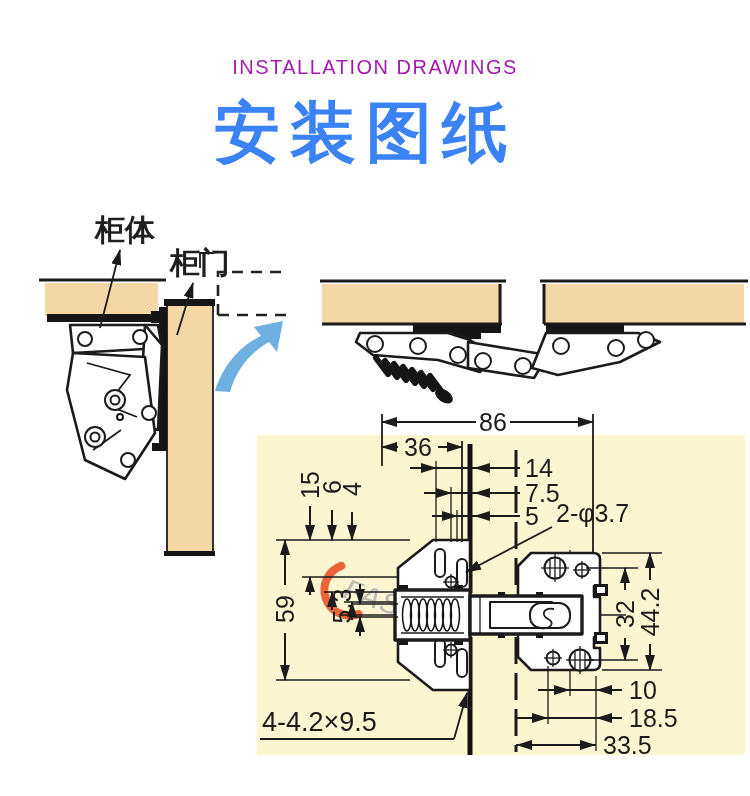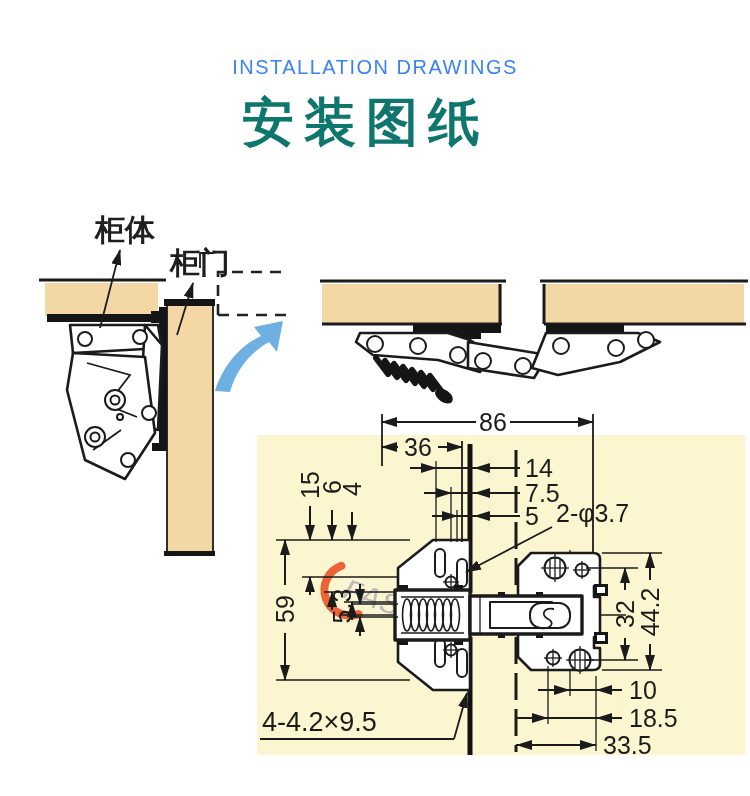--- a/index.html
+++ b/index.html
@@ -1,21 +1,21 @@
 <!DOCTYPE html>
 <html><head>
 <meta charset="utf-8">
 <style>
   html,body{margin:0;padding:0;}
   body{width:750px;height:796px;background:#ffffff;position:relative;overflow:hidden;
        font-family:"Liberation Sans",sans-serif;}
   .subtitle{position:absolute;top:56px;left:0;width:750px;text-align:center;
-            font-size:20px;color:#3b82f6;letter-spacing:1.5px;font-weight:500;}
+            font-size:20px;color:#a21caf;letter-spacing:1.5px;font-weight:500;}
   .title{position:absolute;top:88px;left:0;width:732px;text-align:center;
-         font-size:52px;font-weight:700;color:#0f766e;letter-spacing:10px;}
+         font-size:66px;font-weight:700;color:#3b82f6;letter-spacing:10px;}
   svg{position:absolute;overflow:visible;}
   .cream{fill:#fbf5d0;}
   .wood{fill:#f3d8a6;stroke:none;}
   .blk{fill:#151515;stroke:none;}
   .part{fill:#ffffff;stroke:#1b1b1b;stroke-width:2.6;stroke-linejoin:round;}
   .part2{fill:#ffffff;stroke:#1b1b1b;stroke-width:2;stroke-linejoin:round;}
   .part3{fill:#ffffff;stroke:#1b1b1b;stroke-width:3.4;stroke-linejoin:round;}
   .slot{fill:#ffffff;stroke:#1b1b1b;stroke-width:2;}
   .coil{fill:none;stroke:#1b1b1b;stroke-width:1.6;}
   .dim{stroke:#1b1b1b;stroke-width:2;fill:none;}

